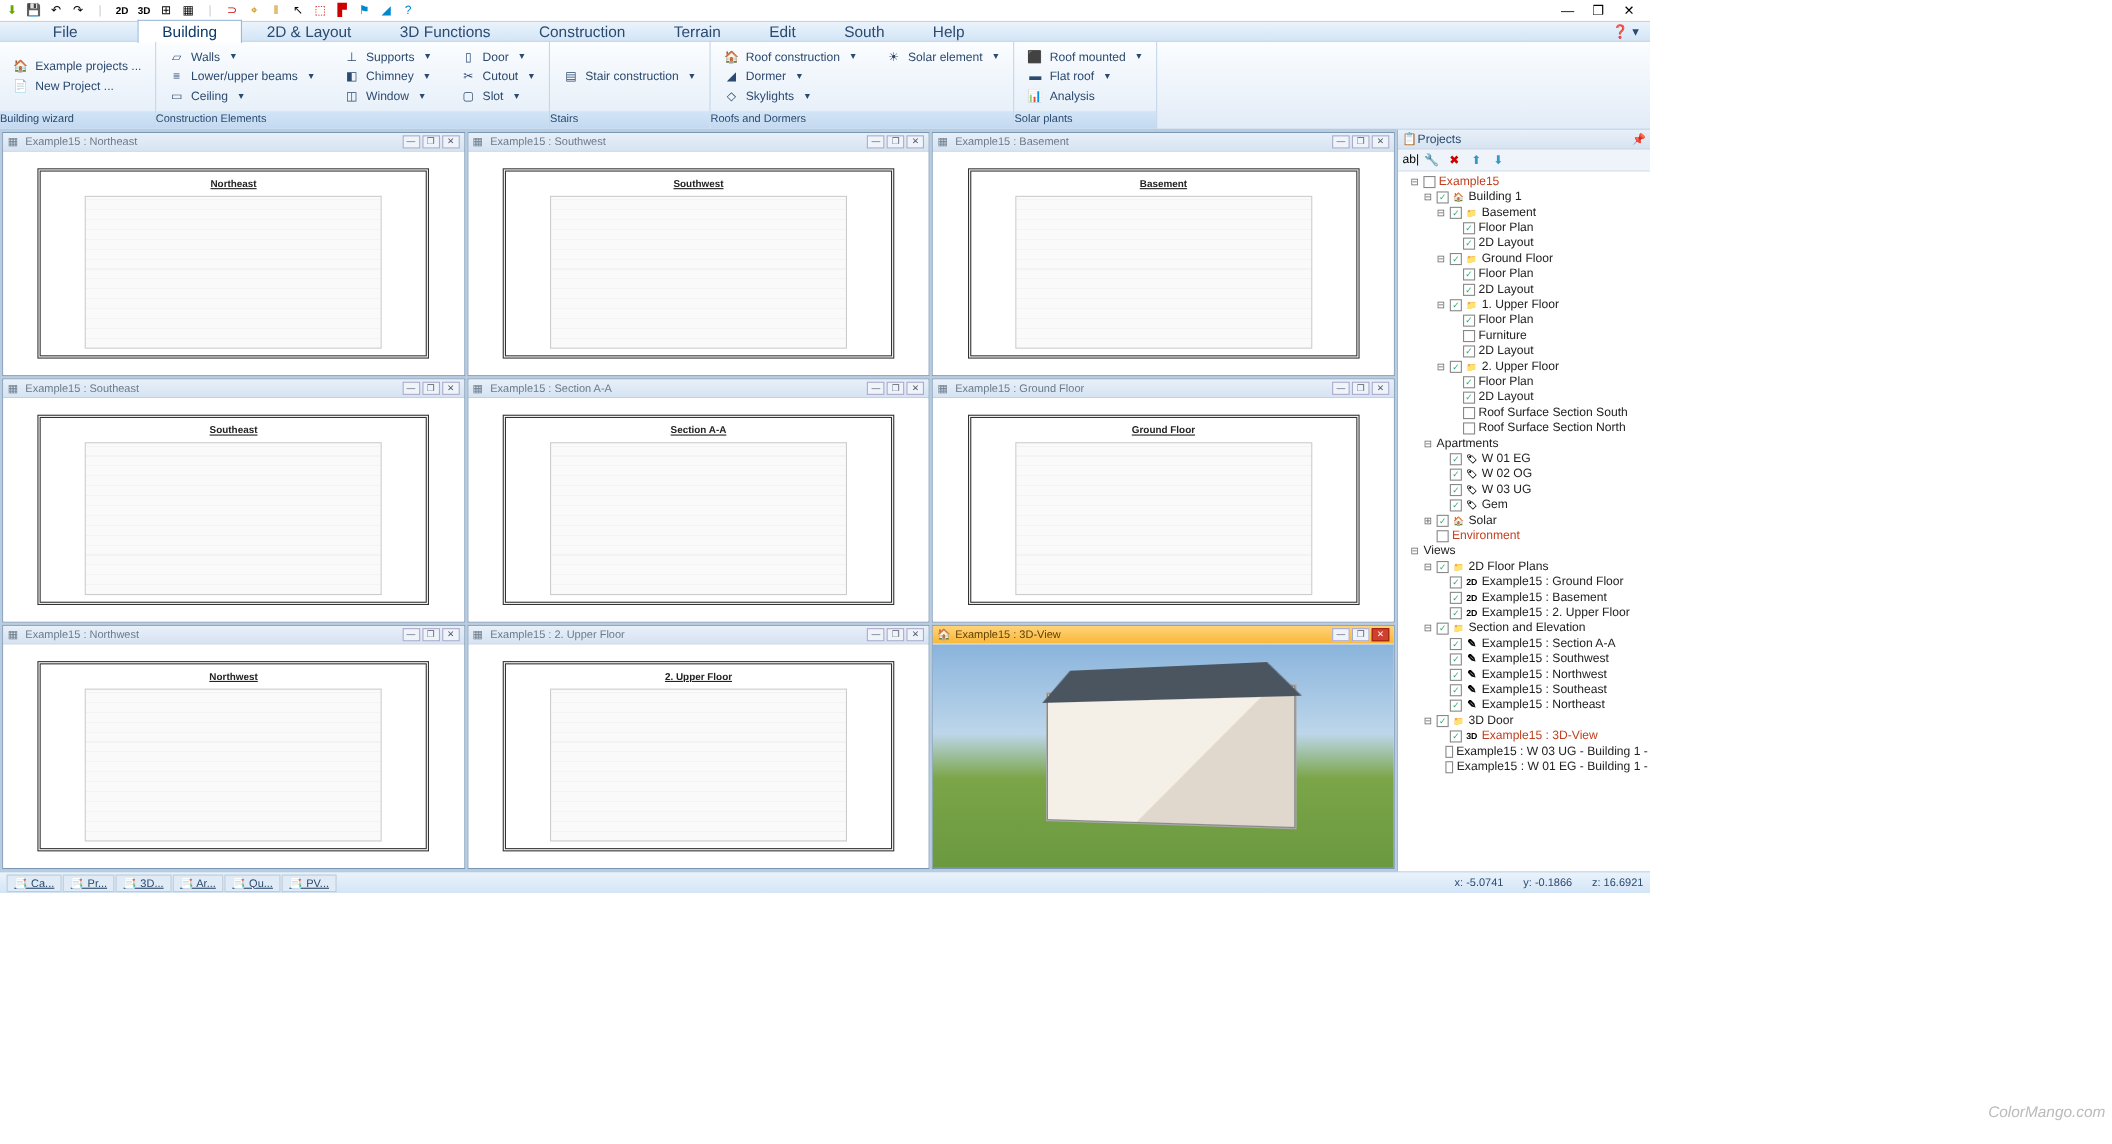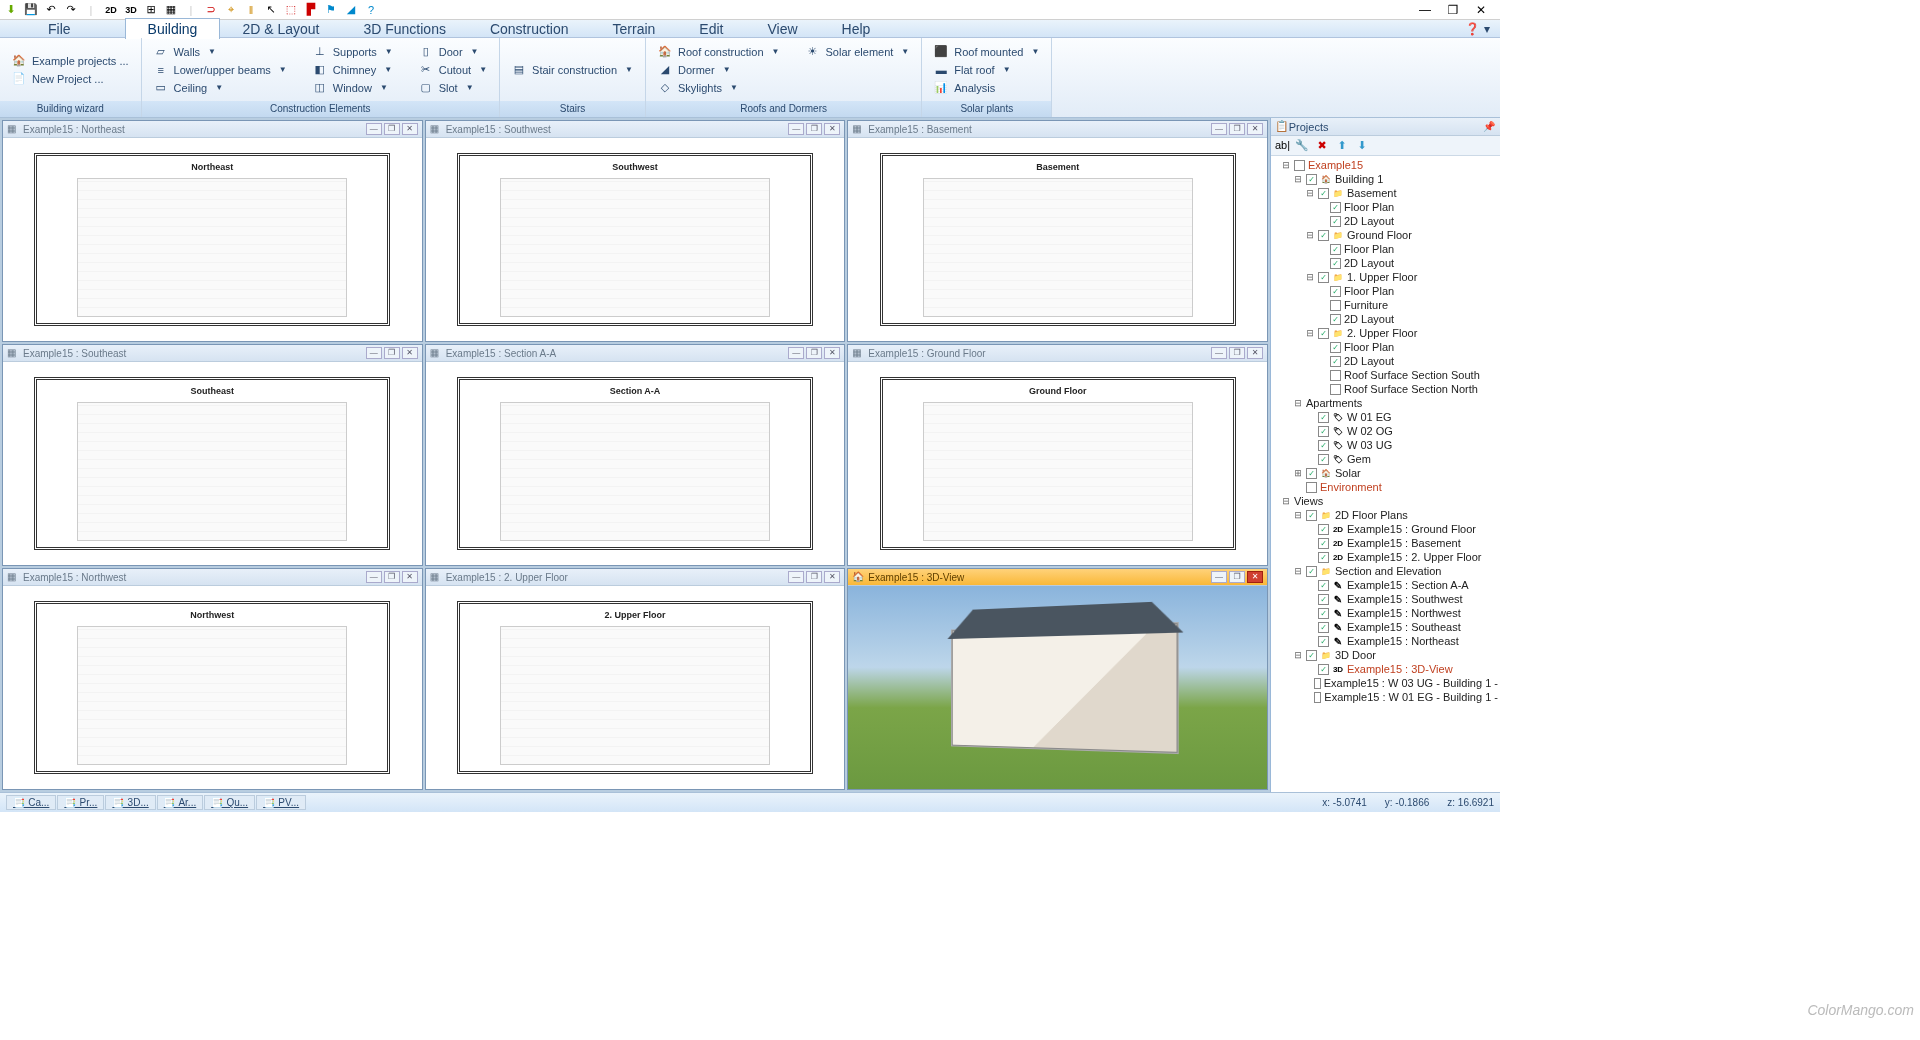--- a/index.html
+++ b/index.html
@@ -15,39 +15,39 @@
 
 .menubar { height: 18px; background: linear-gradient(#eaf3fb,#d3e5f7); display: flex; align-items: center; padding-left: 26px; border-bottom: 1px solid #b0c4de; }
 .menubar .menu-item { padding: 2px 22px; color: #2b4a6f; cursor: pointer; font-size: 14px; }
 .menubar .menu-item.active { background: #fff; border: 1px solid #9ab8d8; border-bottom: none; color: #0a3a6a; margin-left: 32px; }
 .menubar .help-icon { margin-left: auto; margin-right: 10px; color: #2b4a6f; font-size: 12px; }
 
 
 .ribbon { height: 80px; background: linear-gradient(#fbfdff,#e2ecf7); border-bottom: 1px solid #a9c0d8; display: flex; }
 .ribbon-group { border-right: 1px solid #c5d6e8; display: flex; flex-direction: column; }
 .ribbon-group .body { flex: 1; display: flex; flex-direction: column; padding: 4px 8px; gap: 2px; justify-content: center;}
-.ribbon-group .label { height: 16px; background: linear-gradient(#d3e5f7,#c3d9f0); text-align: center; font-size: 10px; color: #2b4a6f; line-height: 16px; }
+.ribbon-group .label { height: 16px; background: linear-gradient(#d3e5f7,#c3d9f0); font-size: 10px; color: #2b4a6f; line-height: 16px; }
 .rbtn { display: flex; align-items: center; gap: 6px; padding: 1px 4px; color: #2b4a6f; cursor: pointer; white-space: nowrap; font-size: 11px;}
 .rbtn .ico { width: 14px; height: 14px; display: inline-flex; align-items: center; justify-content: center; font-size: 11px;}
 .rbtn .dd { color: #2b4a6f; font-size: 8px; margin-left: 2px;}
 .rcols { display: flex; gap: 18px; }
 .rcol { display: flex; flex-direction: column; gap: 2px;}
 
 
 .workspace { display: flex; height: calc(100% - 138px); }
 .docarea { flex: 1; background: #b8cde0; padding: 2px; display: grid; grid-template-columns: repeat(3, 1fr); grid-template-rows: repeat(3, 1fr); gap: 2px; }
 .docwin { background: #fff; border: 1px solid #7a96b5; display: flex; flex-direction: column; position: relative; }
 .docwin .dtitle { height: 17px; background: linear-gradient(#e8f0f9,#d6e3f1); border-bottom: 1px solid #bcd; display: flex; align-items: center; padding: 0 4px; font-size: 10px; color: #6a7a8a; }
 .docwin.active .dtitle { background: linear-gradient(#96bde6,#6fa2d6); color: #fff; }
 .docwin .dtitle .dicon { width: 12px; height: 12px; margin-right: 4px; }
 .docwin .dtitle .dctrls { margin-left: auto; display: flex; gap: 2px; }
 .docwin .dtitle .dctrls span { width: 16px; height: 12px; border: 1px solid #aac; background: #eef4fa; font-size: 8px; text-align: center; line-height: 10px; color: #556; cursor:pointer;}
 .docwin .dcontent { flex: 1; background: #fff; position: relative; overflow: hidden; display: flex; align-items: center; justify-content: center;}
 .dframe { border: 3px double #333; width: 85%; height: 85%; display:flex; flex-direction:column; align-items:center; padding: 6px;}
-.dframe .dlabel { font-size: 9px; font-weight: bold; color: #222; margin-bottom: 6px;}
+.dframe .dlabel { font-size: 9px; font-weight: bold; color: #222; margin-bottom: 6px; text-decoration: underline;}
 .sketch { flex:1; width: 80%; border: 1px solid #ccc; background: repeating-linear-gradient(0deg,#fafafa,#fafafa 8px,#f3f3f3 8px,#f3f3f3 9px); }
 .docwin.threed .dcontent { background: linear-gradient(#8ab4dc 0%, #bdd6ea 40%, #7ba548 60%, #6b9940 100%); }
 .docwin.threed .dtitle { background: linear-gradient(#ffd27a,#f9b838); color:#604000;}
 .docwin.threed .dctrls span:last-child { background:#d04030; color:#fff; border-color:#a02010;}
 .house3d { width: 55%; height: 60%; background: linear-gradient(135deg,#f4f0e8 60%, #e0d8cc 60%); border: 1px solid #888; position: relative; transform: perspective(400px) rotateY(-12deg); box-shadow: 0 0 0 1px #aaa;}
 .house3d::before { content:""; position:absolute; top:-22px; left:-6px; right:-6px; height:30px; background:#4a5560; clip-path: polygon(0 100%, 12% 0, 88% 0, 100% 100%);}
 
 
 .rightpanel { width: 230px; background: #f4f7fb; border-left: 1px solid #9ab8d8; display: flex; flex-direction: column; font-size: 11px;}
 .rightpanel .rtitle { height: 18px; background: linear-gradient(#e8f0f9,#d6e3f1); border-bottom: 1px solid #bcd; padding: 0 4px; display:flex; align-items:center; color:#2b4a6f;}
@@ -104,21 +104,21 @@
 </div>
 
 <div class="menubar">
   <span class="menu-item">File</span>
     <span class="menu-item active">Building</span>
     <span class="menu-item">2D &amp; Layout</span>
     <span class="menu-item">3D Functions</span>
     <span class="menu-item">Construction</span>
     <span class="menu-item">Terrain</span>
     <span class="menu-item">Edit</span>
-    <span class="menu-item">View</span>
+    <span class="menu-item">South</span>
     <span class="menu-item">Help</span>
   <span class="help-icon">❓ ▾</span>
 </div>
 
 <div class="ribbon" id="ribbon">
     <div class="ribbon-group">
       <div class="body">
         <div class="rbtn">
           <span class="ico" style="">🏠</span>
           <span>Example projects ...</span>

